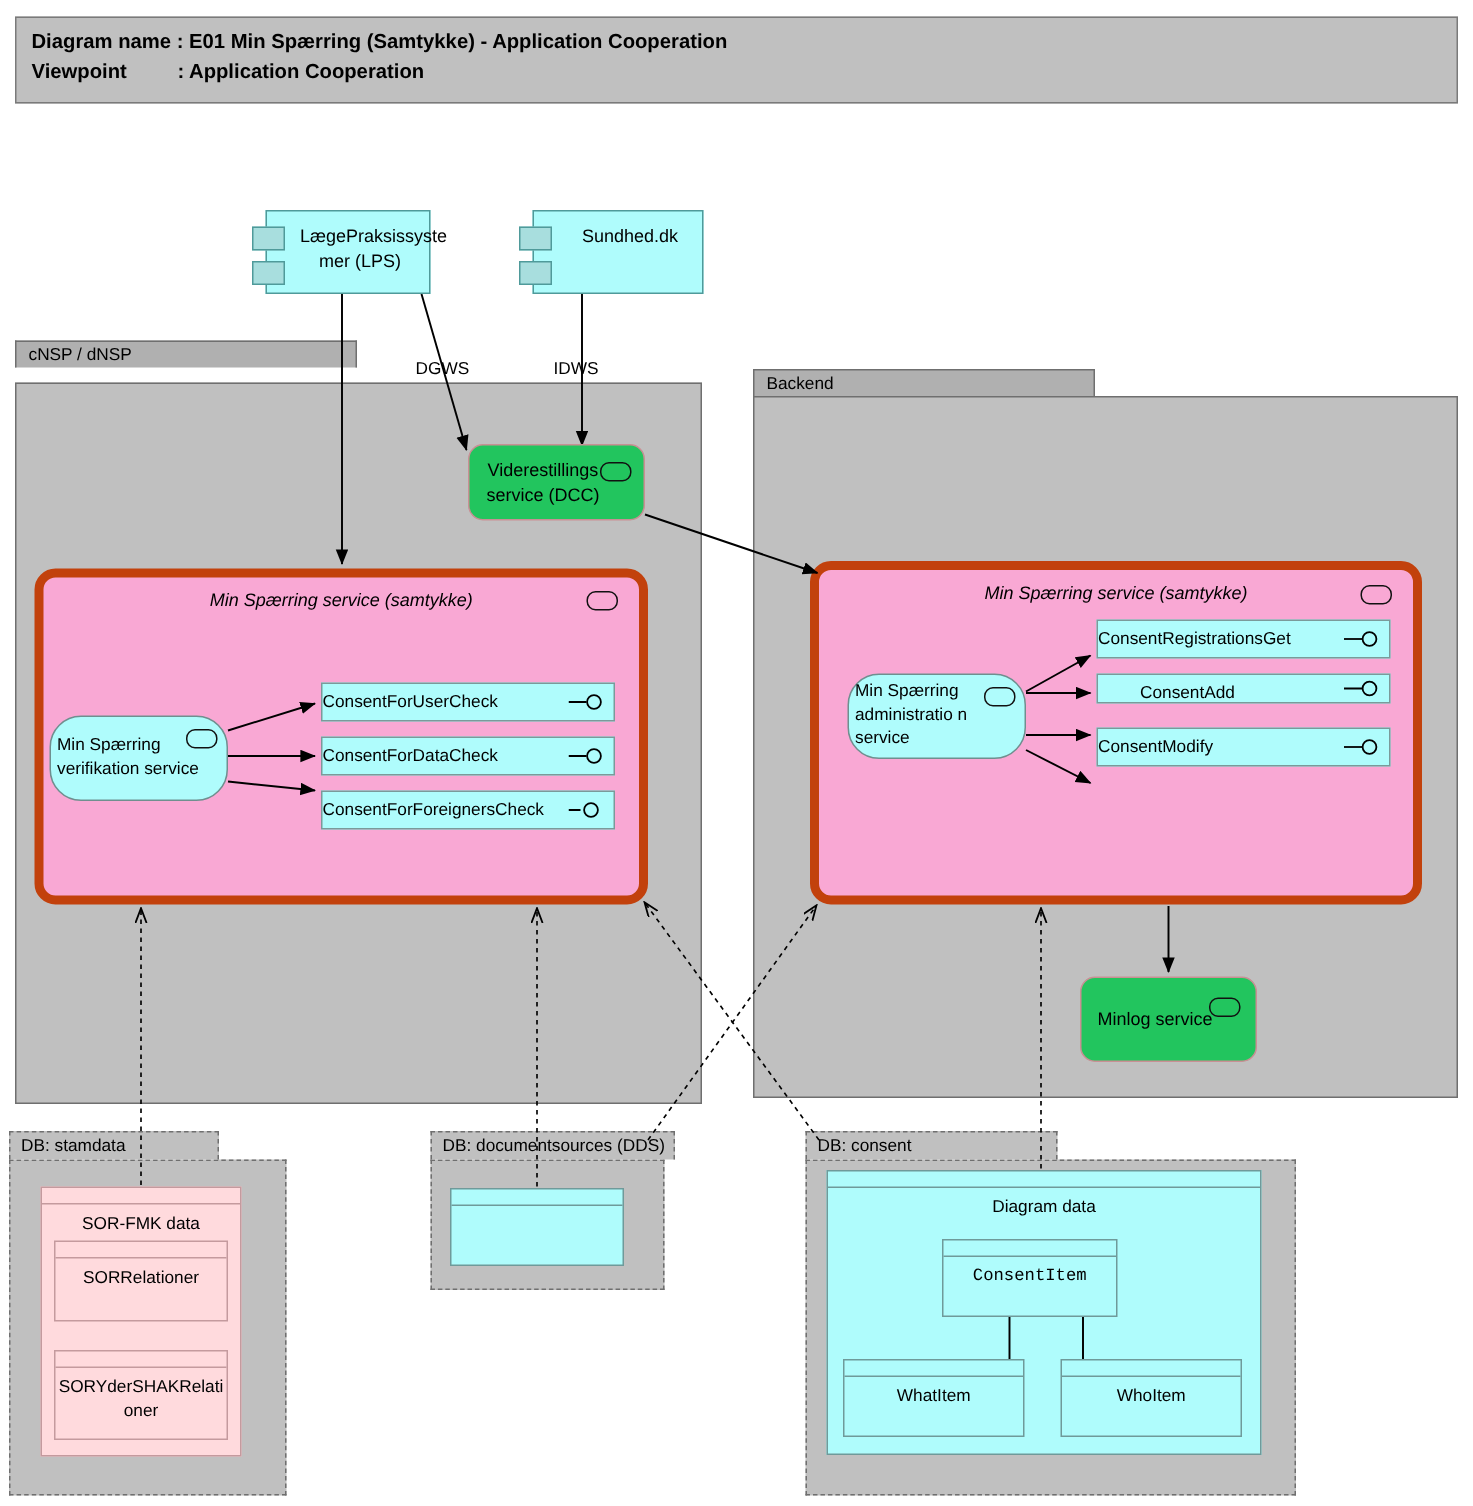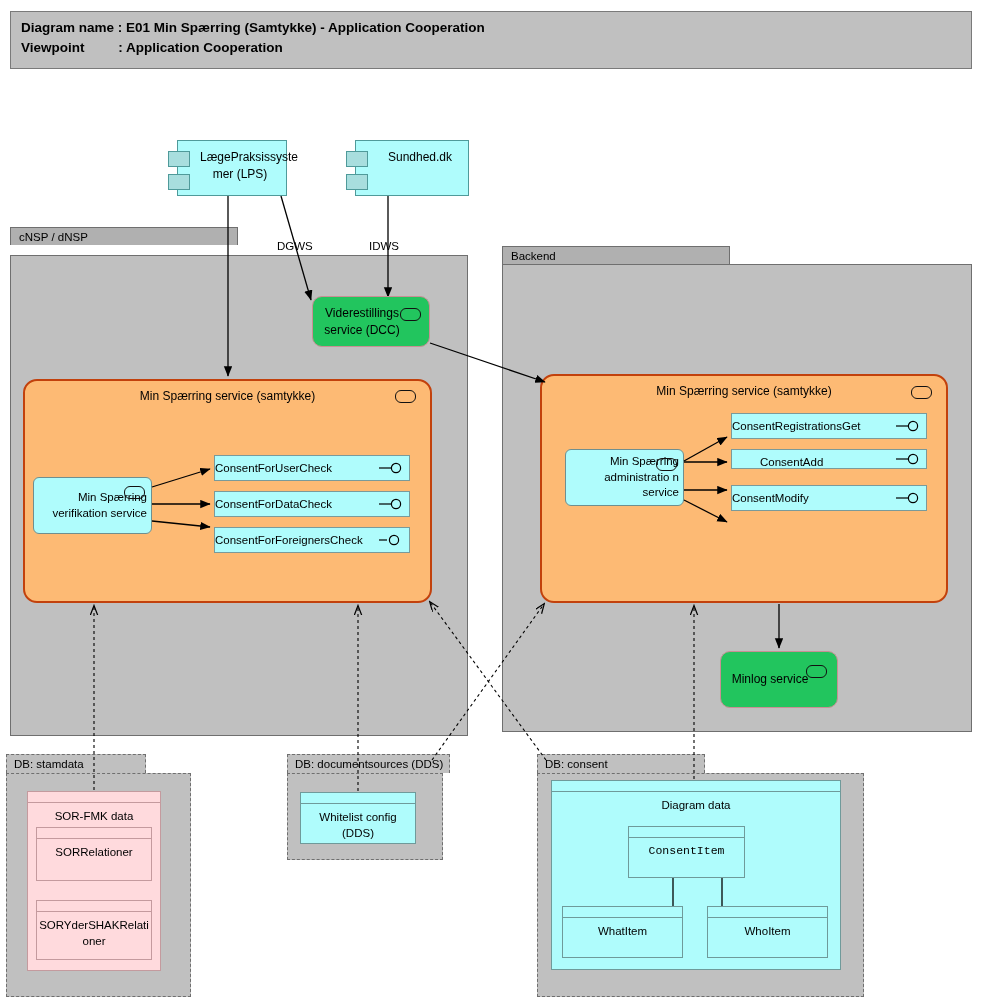--- a/index.html
+++ b/index.html
@@ -97,25 +97,26 @@
     border:1px solid #4f9a9a;
     box-sizing:border-box;
   }
   .component .port.p1{top:10px;}
   .component .port.p2{top:33px;}
   .component .clabel{display:block;padding:0 6px 0 22px;}
 
   
   .service-box{
     position:absolute;
-    background:#fdba74;
-    border:2px solid #c2410c;
+    background:#f9a8d4;
+    border:6px solid #c2410c;
     border-radius:14px;
     box-sizing:border-box;
     z-index:5;
+    font-style:italic;
   }
   .service-box > .sb-title{
     position:absolute;
     left:0;right:0;top:8px;
     text-align:center;
     font-size:12px;
     color:#000;
   }
   .comp-glyph{
     position:absolute;
@@ -123,23 +124,23 @@
     border:1.4px solid #111;
     border-radius:6px;
     background:transparent;
   }
 
   
   .sub-service{
     position:absolute;
     background:#affcfc;
     border:1px solid #6f8f8f;
-    border-radius:6px;
-    box-sizing:border-box;
-    text-align:right;
+    border-radius:21px;
+    box-sizing:border-box;
+    text-align:left;
     font-size:11.5px;
     color:#000;
     line-height:15.5px;
     z-index:7;
     display:flex;
     align-items:center;
     justify-content:center;
   }
   .sub-service .ss-text{display:block;padding:0 4px;}
 
@@ -386,22 +387,20 @@
     <div class="dname">SORRelationer</div>
   </div>
   <div class="dataobj pink" style="left:36px; top:900px; width:116px; height:60px; z-index:7;">
     <div class="strip"></div>
     <div class="dname">SORYderSHAKRelati
 oner</div>
   </div>
 
   <div class="dataobj cyan" style="left:300px; top:792px; width:116px; height:52px;">
     <div class="strip"></div>
-    <div class="dname">Whitelist config
-(DDS)</div>
   </div>
 
   <div class="dataobj cyan" style="left:551px; top:780px; width:290px; height:190px;">
     <div class="strip"></div>
     <div class="dname">Diagram data</div>
   </div>
   <div class="dataobj cyan" style="left:628px; top:826px; width:117px; height:52px; z-index:7;font-family:Liberation Mono, monospace;">
     <div class="strip"></div>
     <div class="dname">ConsentItem</div>
   </div>

